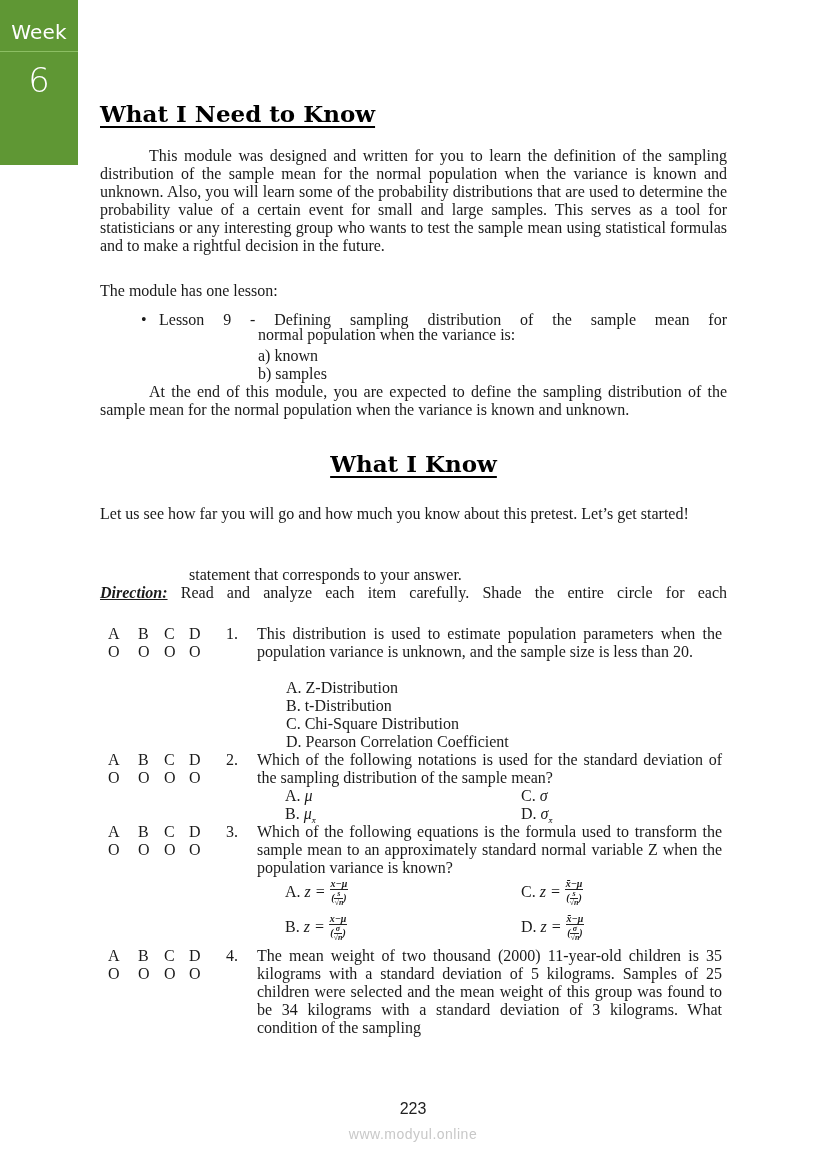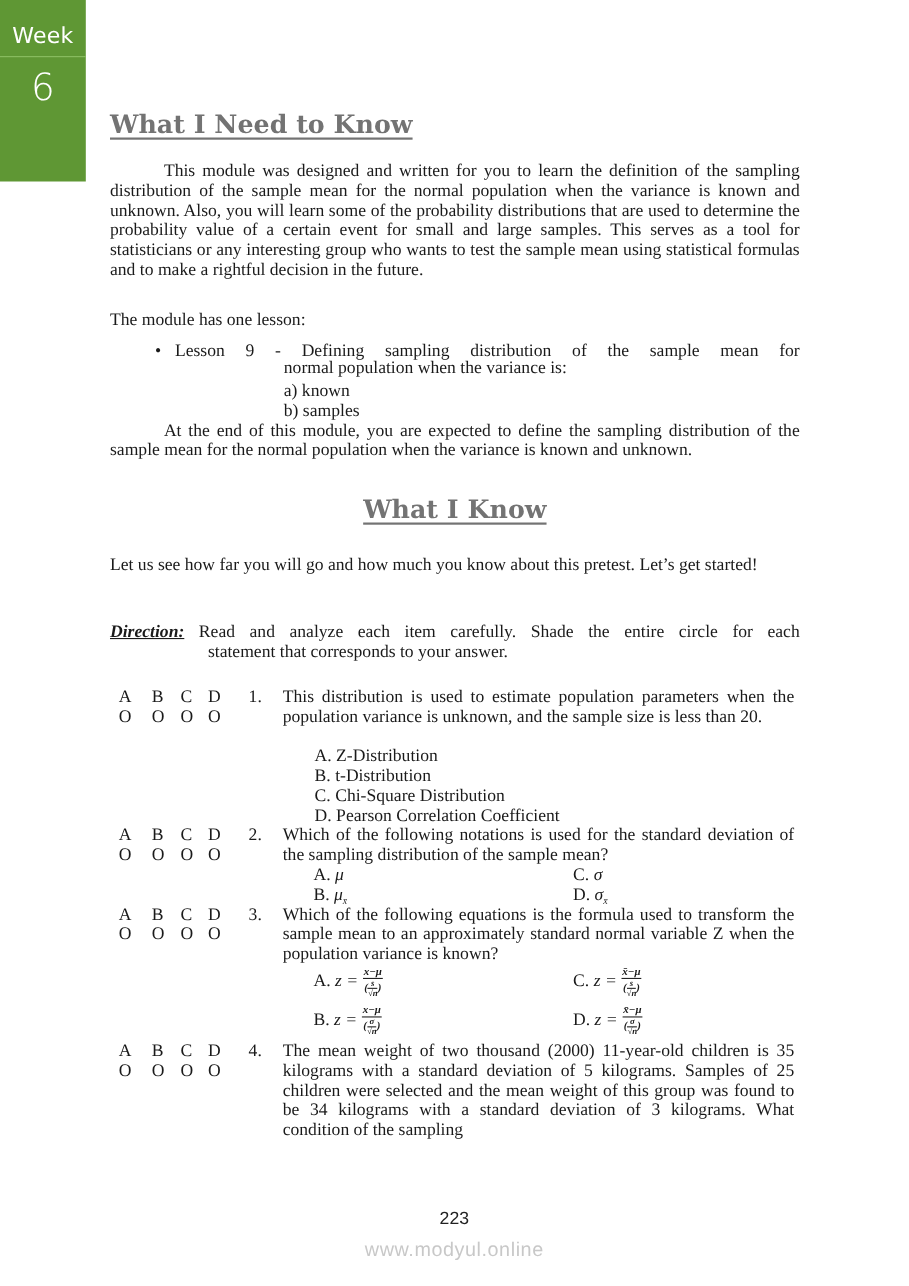--- a/index.html
+++ b/index.html
@@ -16,21 +16,21 @@
   }
   .week-tab .divider { position: absolute; left: 0; top: 51px; width: 78px; height: 1px; background: #8cbf63; }
   .week-tab .week-num {
     position: absolute; left: 0; top: 60px; width: 78px; text-align: center;
     font-family: "DejaVu Sans", sans-serif; font-size: 34px; color: #fff; font-weight: 300;
   }
   .content { position: absolute; left: 100px; width: 627px; }
   .heading {
     font-family: "DejaVu Serif", serif; font-weight: bold; font-size: 23px;
     text-decoration: underline; text-underline-offset: 4px; text-decoration-thickness: 2px;
-    margin: 0; color: #737373;
+    margin: 0; color: #000000;
   }
   .para {
     font-family: "Liberation Serif", serif; font-size: 16px; line-height: 18px;
     text-align: justify; margin: 0;
   }
   .indent { text-indent: 49px; }
   .lesson {
     position: absolute; left: 100px; width: 627px; font-family: "Liberation Serif", serif; font-size: 16px; line-height: 18px;
   }
   .lesson .bullet { position: absolute; left: 41px; top: 0; }
@@ -41,21 +41,21 @@
   .q .letters, .q .circles { position: absolute; left: 7px; width: 100px; }
   .q .letters span, .q .circles span { position: absolute; top: 0; }
   .q .num { position: absolute; left: 126px; top: 0; }
   .q .stem { position: absolute; left: 157px; width: 465px; text-align: justify; }
   .q .opt { position: absolute; }
   .frac { display: inline-block; vertical-align: middle; text-align: center; font-size: 10px; line-height: 10px; font-style: italic; font-weight: bold; }
   .frac .top { display: block; border-bottom: 1px solid #222; padding: 0 1px; }
   .frac .bot { display: block; }
   .it { font-style: italic; }
   .page-num { position: absolute; left: 0; width: 826px; top: 1100px; text-align: center; font-family: "Liberation Sans", sans-serif; font-size: 16px; color: #222; }
-  .watermark { position: absolute; left: 0; width: 826px; top: 1126px; text-align: center; font-family: "Liberation Sans", sans-serif; font-size: 18px; color: #c8c8c8; letter-spacing: 0.5px; }
+  .watermark { position: absolute; left: 0; width: 826px; top: 1126px; text-align: center; font-family: "Liberation Sans", sans-serif; font-size: 14px; color: #c8c8c8; letter-spacing: 0.5px; }
 </style>
 </head>
 <body>
 
 <div class="week-tab">
   <div class="week-label">Week</div>
   <div class="divider"></div>
   <div class="week-num">6</div>
 </div>
 
@@ -70,24 +70,24 @@
   <span class="sub" style="top:36px;">a) known</span>
   <span class="sub" style="top:54px;">b) samples</span>
 </div>
 
 <p class="para indent content" style="top:383px;">At the end of this module, you are expected to define the sampling distribution of the sample mean for the normal population when the variance is known and unknown.</p>
 
 <h1 class="heading content" style="top:450px;text-align:center;">What I Know</h1>
 <p class="para content" style="top:505px;">Let us see how far you will go and how much you know about this pretest. Let’s get started!</p>
 
 <div class="para content" style="top:566px;">
+  <div style="padding-left:89px;">statement that corresponds to your answer.</div>
   <div style="text-align:justify;text-align-last:justify;">
     <span class="direction-label">Direction:</span><span> Read and analyze each item carefully. Shade the entire circle for each</span>
   </div>
-  <div style="padding-left:89px;">statement that corresponds to your answer.</div>
 </div>
 
 <div class="q" style="top:625px;">
   <div class="letters" style="top:0;">
     <span style="left:1px;">A</span>
     <span style="left:31px;">B</span>
     <span style="left:57px;">C</span>
     <span style="left:82px;">D</span>
   </div>
   <div class="circles" style="top:18px;">

